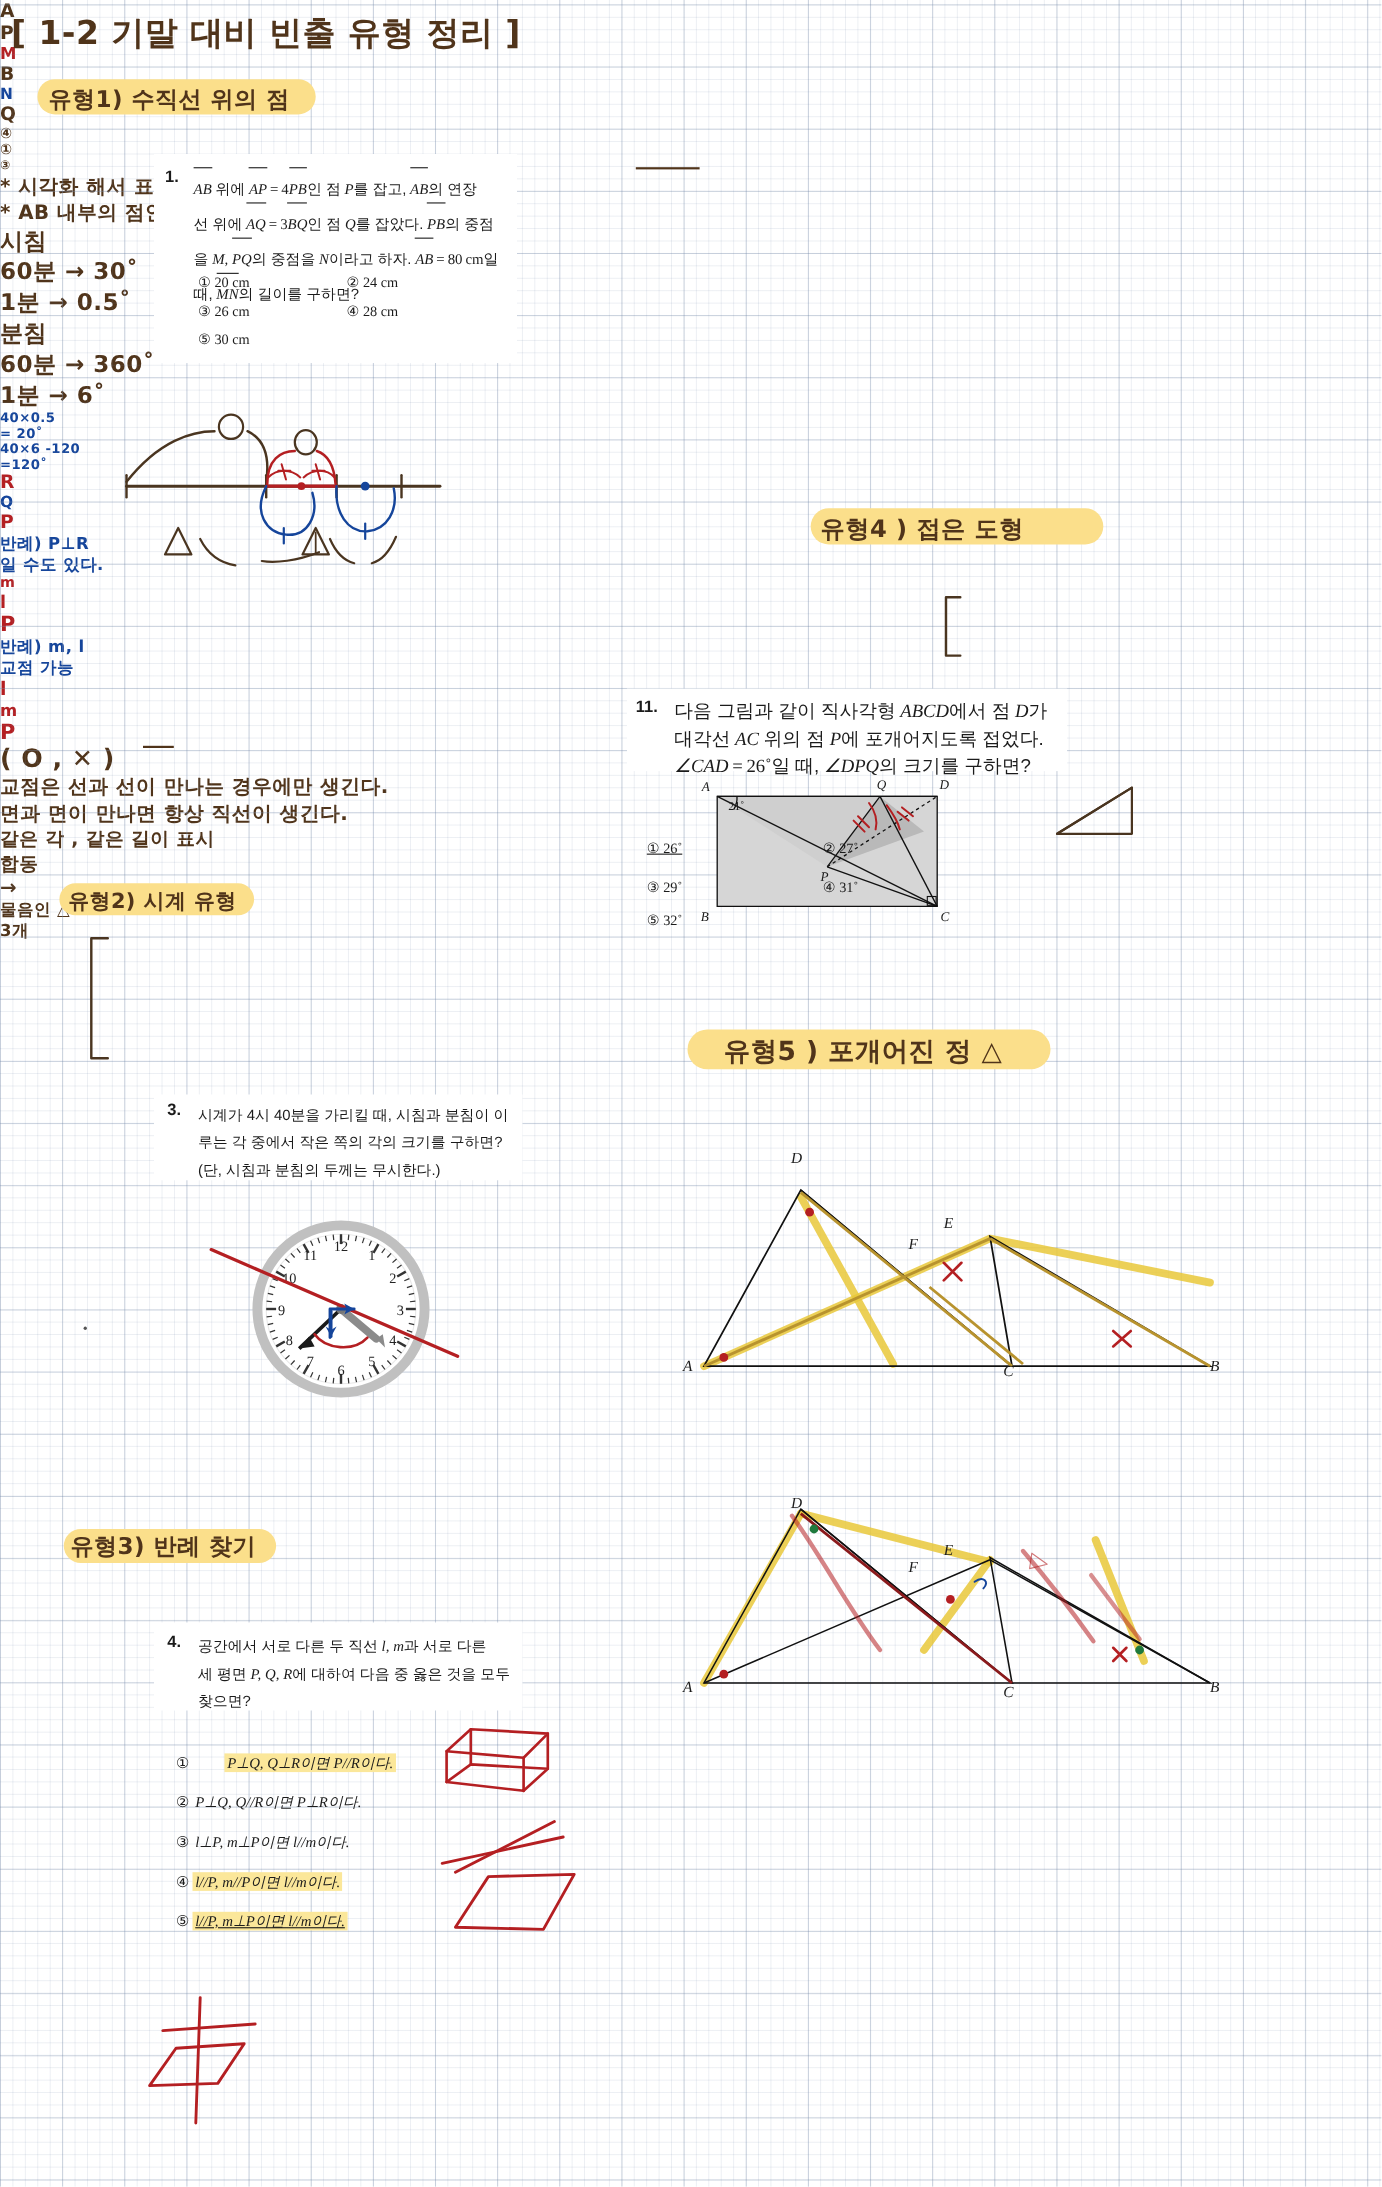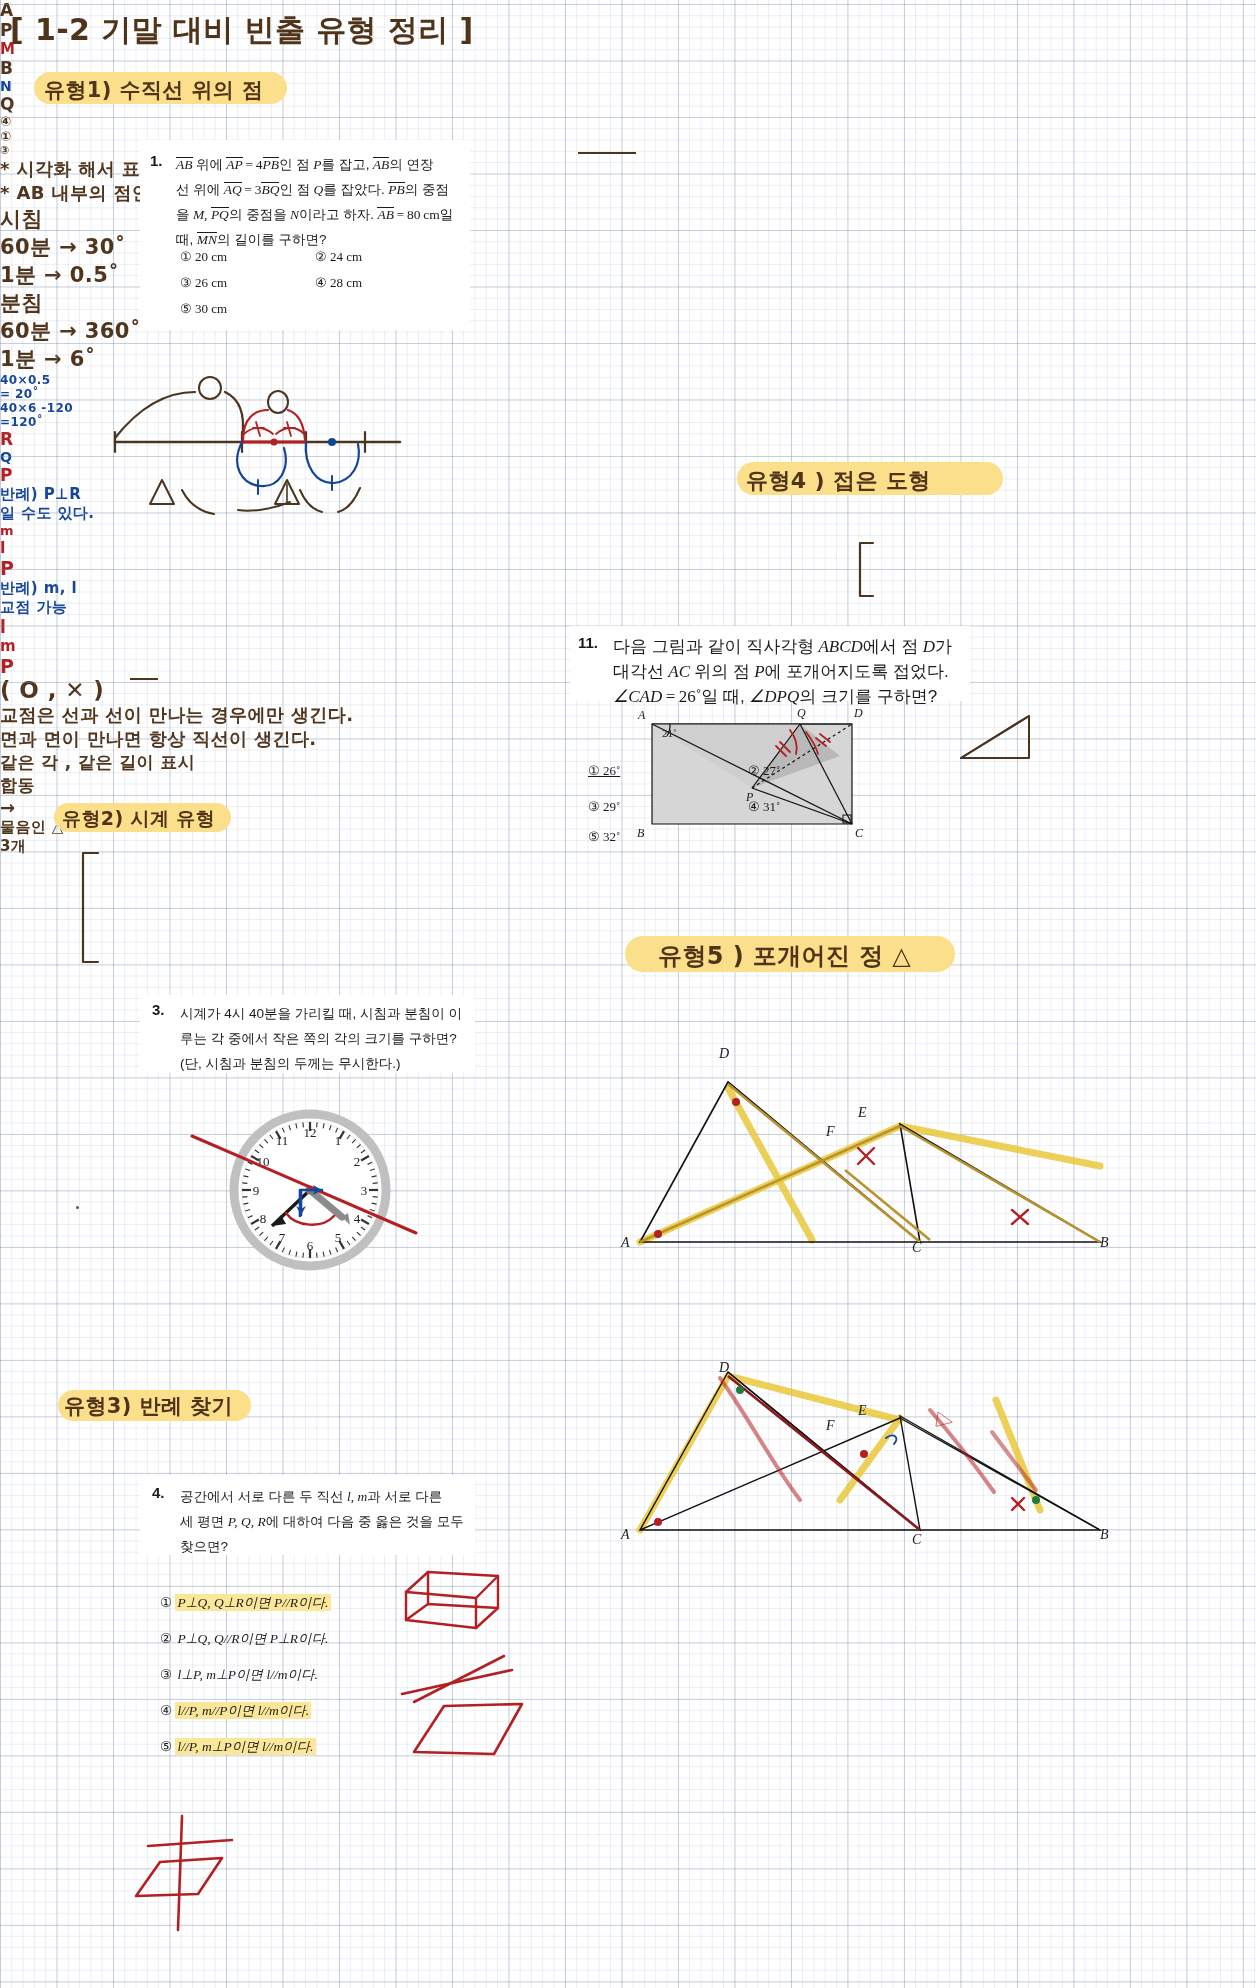--- a/index.html
+++ b/index.html
@@ -40,21 +40,21 @@
   }
   .hl-txt{position:absolute;z-index:2;}
 
   .prob{
     position:absolute;
     font-family:"Liberation Serif", serif;
     color:#1b1b1b;
   }
   .ko{font-family:"Liberation Sans",sans-serif;font-weight:normal;}
   .mi{font-family:"Liberation Serif",serif;font-style:italic;}
-  .ov{border-top:1.3px solid #1b1b1b;display:inline-block;line-height:1.05;padding-top:0px;}
+  .ov{border-top:1.3px solid #1b1b1b;display:inline-block;line-height:1.05;padding-top:12px;}
   .opt{position:absolute;font-family:"Liberation Serif",serif;color:#1b1b1b;}
   .yellowmark{background:#fbe79a;}
 
   svg{position:absolute;overflow:visible;}
   .sw{stroke:#4a3520;fill:none;stroke-linecap:round;stroke-linejoin:round;}
   .sr{stroke:#b41f22;fill:none;stroke-linecap:round;stroke-linejoin:round;}
   .sb{stroke:#15459b;fill:none;stroke-linecap:round;stroke-linejoin:round;}
   .sy{stroke:#e9c83a;fill:none;stroke-linecap:round;stroke-linejoin:round;}
   .thin{stroke:#111;fill:none;stroke-width:1.2;}
 </style>
@@ -272,37 +272,37 @@
 <div class="paper" style="left:140px;top:1475px;width:335px;height:80px;"></div>
 <div class="prob" style="left:152px;top:1484px;font-size:15px;font-weight:bold;font-family:'Liberation Sans',sans-serif;">4.</div>
 <div class="prob" style="left:180px;top:1484px;width:295px;font-size:13.5px;line-height:25px;">
   <div><span class="ko">공간에서 서로 다른 두 직선</span> <span class="mi">l, m</span><span class="ko">과 서로 다른</span></div>
   <div><span class="ko">세 평면</span> <span class="mi">P, Q, R</span><span class="ko">에 대하여 다음 중 옳은 것을 모두</span></div>
   <div><span class="ko">찾으면?</span></div>
 </div>
 
 <div class="opt" style="left:160px;top:1594px;font-size:13.5px;">
   <span>①</span>
-  <span class="yellowmark mi" style="padding:1px 2px;">P⊥Q, Q⊥R이면 P//R이다.</span>
+  <span class="yellowmark mi" style="padding:1px 2px;margin-left:29px;">P⊥Q, Q⊥R이면 P//R이다.</span>
 </div>
 <div class="opt" style="left:160px;top:1630px;font-size:13.5px;">
   <span>②</span>
   <span class="mi" style="padding:1px 2px;">P⊥Q, Q//R이면 P⊥R이다.</span>
 </div>
 <div class="opt" style="left:160px;top:1666px;font-size:13.5px;">
   <span>③</span>
   <span class="mi" style="padding:1px 2px;text-align:right;">l⊥P, m⊥P이면 l//m이다.</span>
 </div>
 <div class="opt" style="left:160px;top:1702px;font-size:13.5px;">
   <span>④</span>
   <span class="yellowmark mi" style="padding:1px 2px;">l//P, m//P이면 l//m이다.</span>
 </div>
 <div class="opt" style="left:160px;top:1738px;font-size:13.5px;">
   <span>⑤</span>
-  <span class="yellowmark mi" style="padding:1px 2px;">l//P, m⊥P이면 l//m이다.</span>
+  <span class="yellowmark mi" style="padding:1px 2px;text-decoration:underline;">l//P, m⊥P이면 l//m이다.</span>
 </div>
 
 <svg style="left:398px;top:1570px;width:110px;height:80px;" viewBox="0 0 110 80">
   <path class="sr" d="M8,22 L30,2 L100,6 L78,28 Z" stroke-width="2.4"></path>
   <path class="sr" d="M8,22 L8,50 L78,58 L78,28" stroke-width="2.4"></path>
   <path class="sr" d="M8,50 L30,34 L100,38 L78,58" stroke-width="2.4"></path>
   <path class="sr" d="M30,2 L30,34 M100,6 L100,38" stroke-width="2.4"></path>
 </svg>
 <div class="hand red" style="left:450px;top:1568px;font-size:17px;">R</div>
 <div class="hand blue" style="left:408px;top:1590px;font-size:14px;">Q</div>

